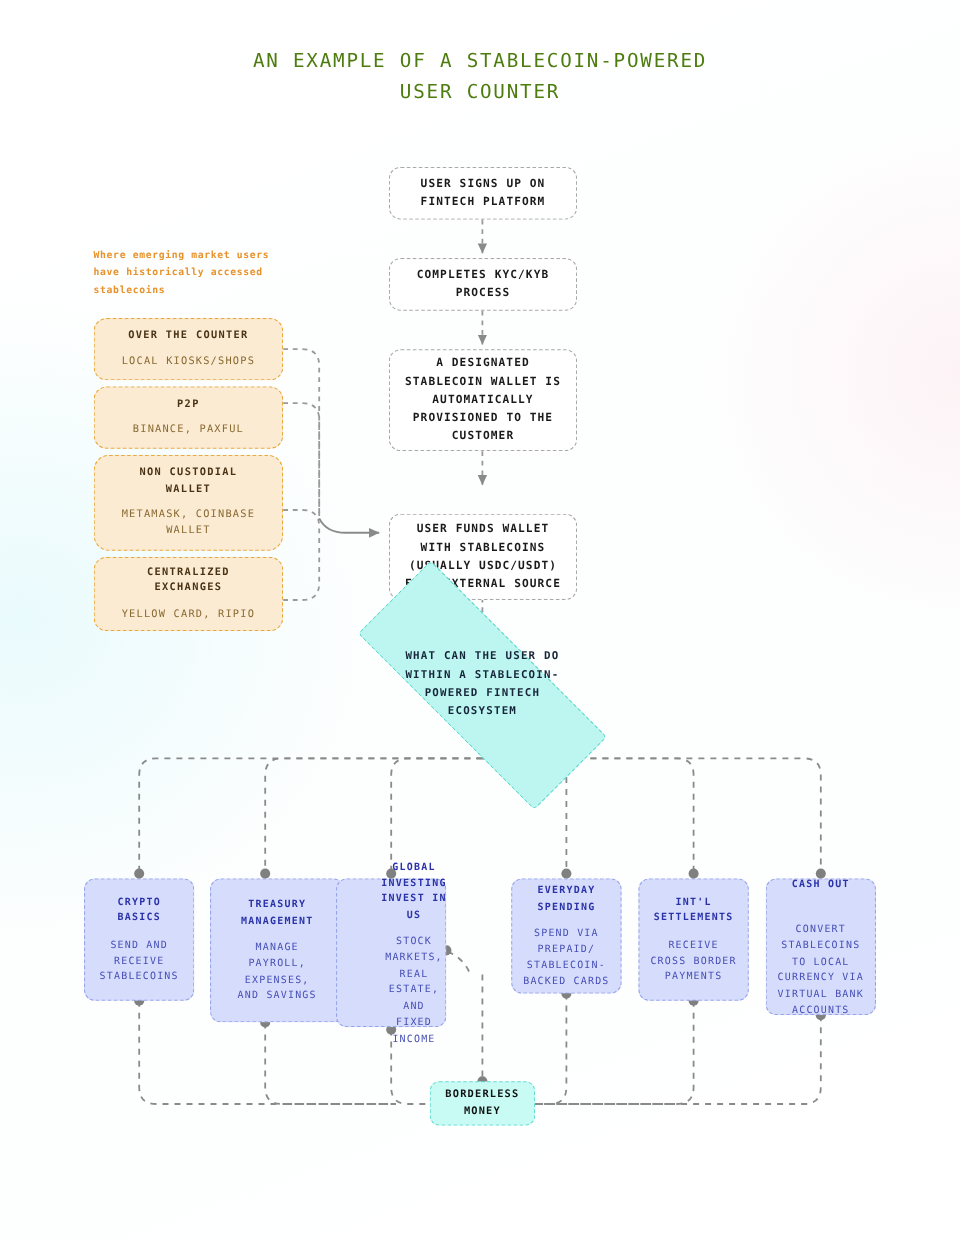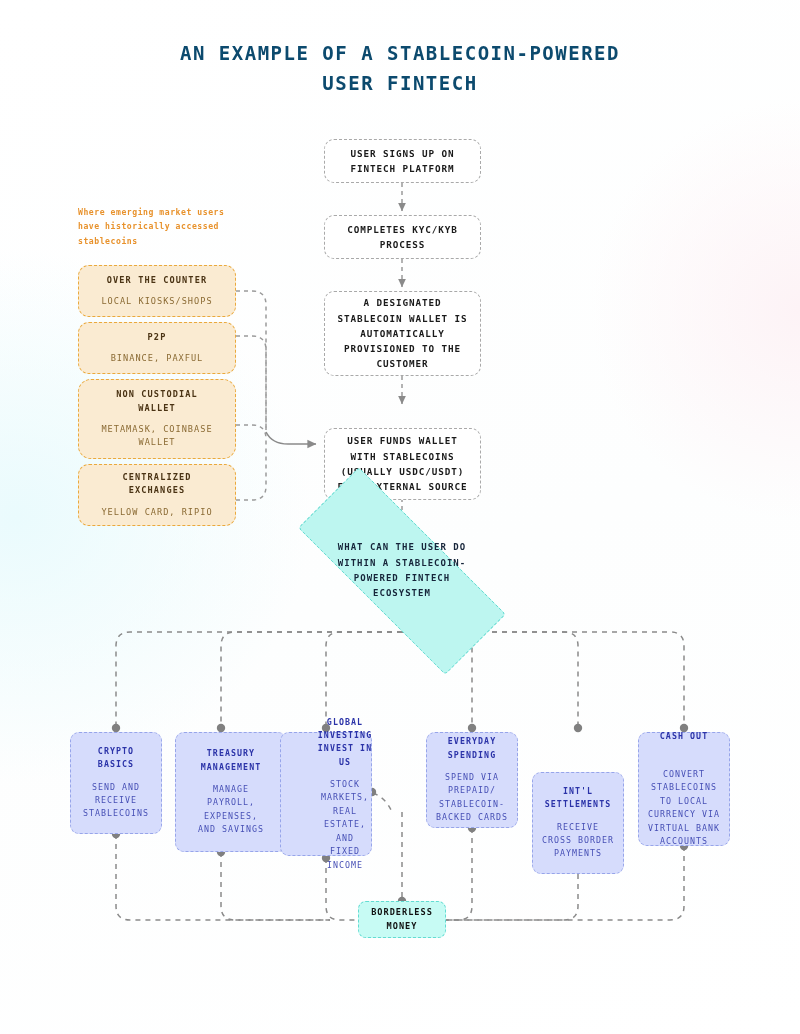--- a/index.html
+++ b/index.html
@@ -80,21 +80,21 @@
   
   #annotation{
     position:absolute;left:78px;top:205px;width:170px;
     color:#e8922c;font-size:8.1px;font-weight:700;letter-spacing:.55px;line-height:1.78;
     text-align:left;
   }
 
   
   #title{
     position:absolute;left:0;top:38px;width:800px;text-align:center;
-    color:#0c4a6e;font-size:19px;font-weight:700;letter-spacing:1.5px;line-height:1.6;
+    color:#4d7c0f;font-size:16px;font-weight:400;letter-spacing:1.5px;line-height:1.6;
   }
 </style>
 </head>
 <body>
 
 <div id="bg-tint"></div>
 
 <svg id="svg-layer" viewBox="0 0 800 1034">
   <defs>
     <marker id="arrowGray" markerWidth="7" markerHeight="7" refX="5.4" refY="3" orient="auto">
@@ -155,21 +155,21 @@
     <circle cx="578" cy="834" r="4.2"></circle>
     <circle cx="684" cy="846" r="4.2"></circle>
     <circle cx="372" cy="792" r="4.2"></circle>
     <circle cx="452" cy="792" r="4.2"></circle>
     <circle cx="402" cy="901" r="4.2"></circle>
   </g>
 </svg>
 
 <div id="title">
   <div>AN EXAMPLE OF A STABLECOIN-POWERED</div>
-  <div>USER FINTECH</div>
+  <div>USER COUNTER</div>
 </div>
 
 <div id="annotation">Where emerging market users have historically accessed stablecoins</div>
 
 <div class="node proc" style="left:324px;top:139px;width:157px;height:44px;">USER SIGNS UP ON<br>FINTECH PLATFORM</div>
 
 <div class="node proc" style="left:324px;top:215px;width:157px;height:44px;">COMPLETES KYC/KYB<br>PROCESS</div>
 
 <div class="node proc" style="left:324px;top:291px;width:157px;height:85px;">A DESIGNATED<br>STABLECOIN WALLET IS<br>AUTOMATICALLY<br>PROVISIONED TO THE<br>CUSTOMER</div>
 
@@ -213,21 +213,21 @@
 <div class="node cap" style="left:280px;top:732px;width:92px;height:124px;padding-left:42px;">
   <div class="ttl">GLOBAL<br>INVESTING<br>INVEST IN US</div>
   <div class="sub">STOCK<br>MARKETS,<br>REAL ESTATE,<br>AND FIXED<br>INCOME</div>
 </div>
 
 <div class="node cap" style="left:426px;top:732px;width:92px;height:96px;">
   <div class="ttl">EVERYDAY<br>SPENDING</div>
   <div class="sub">SPEND VIA<br>PREPAID/<br>STABLECOIN-<br>BACKED CARDS</div>
 </div>
 
-<div class="node cap" style="left:532px;top:732px;width:92px;height:102px;margin-top:40px;">
+<div class="node cap" style="left:532px;top:732px;width:92px;height:102px;">
   <div class="ttl">INT'L<br>SETTLEMENTS</div>
   <div class="sub">RECEIVE<br>CROSS BORDER<br>PAYMENTS</div>
 </div>
 
 <div class="node cap" style="left:638px;top:732px;width:92px;height:114px;gap:16px;">
   <div class="ttl">CASH OUT</div>
   <div class="sub">CONVERT<br>STABLECOINS<br>TO LOCAL<br>CURRENCY VIA<br>VIRTUAL BANK<br>ACCOUNTS</div>
 </div>
 
 <div class="node mint" style="left:358px;top:901px;width:88px;height:37px;">BORDERLESS<br>MONEY</div>

